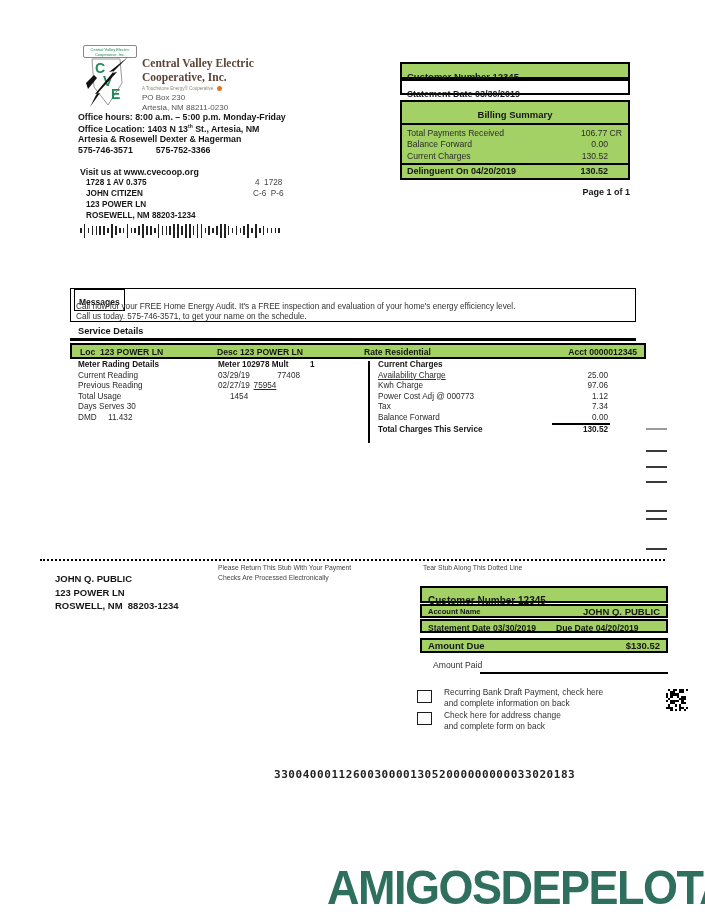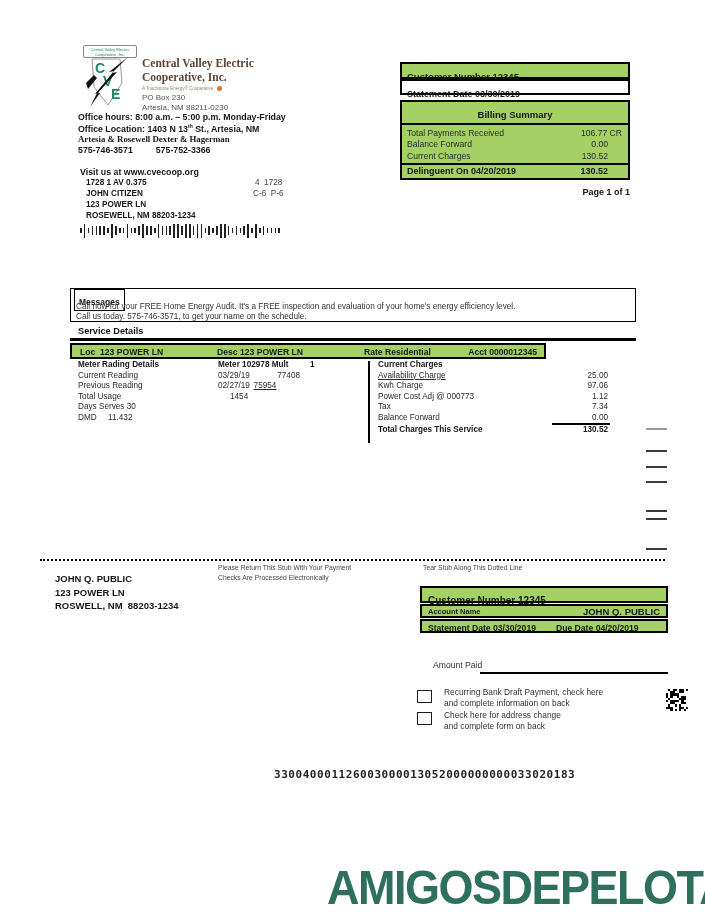--- a/index.html
+++ b/index.html
@@ -43,21 +43,21 @@
   <div class="abs serif b" style="left:142px;top:71px;font-size:11.5px;color:#5c4337;">Cooperative, Inc.</div>
   <div class="abs" style="left:142px;top:86px;font-size:4.5px;color:#8a8a7a;">
     <span>A Touchstone Energy® Cooperative</span>
     <span style="display:inline-block;width:5px;height:5px;border-radius:50%;background:#e07820;vertical-align:middle;margin-left:2px;"></span>
   </div>
   <div class="abs" style="left:142px;top:93px;font-size:8px;color:#555;">PO Box 230</div>
   <div class="abs" style="left:142px;top:103px;font-size:8px;color:#555;">Artesia, NM 88211-0230</div>
 
   <div class="abs b" style="left:78px;top:112px;font-size:8.8px;">Office hours: 8:00 a.m. – 5:00 p.m. Monday-Friday</div>
   <div class="abs b" style="left:78px;top:123px;font-size:8.8px;"><span>Office Location: 1403 N 13</span><sup>th</sup><span> St., Artesia, NM</span></div>
-  <div class="abs b" style="left:78px;top:134px;font-size:8.8px;font-family:Liberation Serif, serif;">Artesia &amp; Rosewell Dexter &amp; Hagerman</div>
+  <div class="abs b" style="left:78px;top:134px;font-size:8.8px;">Artesia &amp; Rosewell Dexter &amp; Hagerman</div>
   <div class="abs b" style="left:78px;top:145px;font-size:8.8px;">
     <span>575-746-3571</span>
     <span style="display:inline-block;width:18px;"></span>
     <span>575-752-3366</span>
   </div>
   <div class="abs b" style="left:80px;top:167px;font-size:8.8px;">Visit us at www.cvecoop.org</div>
 
   <div class="abs b" style="left:86px;top:178px;font-size:8.2px;">1728 1 AV 0.375</div>
   <div class="abs pre" style="left:255px;top:178px;font-size:8.2px;color:#444;">4  1728</div>
   <div class="abs b" style="left:86px;top:189px;font-size:8.2px;">JOHN CITIZEN</div>
@@ -153,21 +153,21 @@
   <div class="abs thin-border" style="left:70px;top:288px;width:566px;height:34px;"></div>
   <div class="abs thin-border" style="left:74px;top:289px;background:#fff;padding:1px 4px;">
     <span class="b" style="font-size:8.5px;">Messages</span>
   </div>
   <div class="abs" style="left:76px;top:302px;font-size:8.2px;color:#333;">Call now for your FREE Home Energy Audit. It's a FREE inspection and evaluation of your home's energy efficiency level.</div>
   <div class="abs" style="left:76px;top:312px;font-size:8.2px;color:#333;">Call us today. 575-746-3571, to get your name on the schedule.</div>
 
   <div class="abs b" style="left:78px;top:326px;font-size:9.2px;">Service Details</div>
   <div class="abs" style="left:70px;top:338px;width:566px;height:2.5px;background:#000;"></div>
 
-  <div class="abs green blk-border" style="left:70px;top:343px;width:476px;height:16px;text-align:center;">
+  <div class="abs green blk-border" style="left:70px;top:343px;width:576px;height:16px;text-align:center;">
     <span class="abs b pre" style="left:8px;top:1.5px;font-size:8.6px;"><span>Loc</span>  <span>123 POWER LN</span></span>
     <span class="abs b" style="left:145px;top:1.5px;font-size:8.6px;"><span>Desc</span> <span>123 POWER LN</span></span>
     <span class="abs b" style="left:292px;top:1.5px;font-size:8.6px;"><span>Rate</span> <span>Residential</span></span>
     <span class="abs b" style="right:7px;top:1.5px;font-size:8.6px;"><span>Acct</span> <span>0000012345</span></span>
   </div>
 
   <div class="abs" style="left:70px;top:360px;width:566px;height:85px;font-size:8.2px;">
     <div class="abs" style="left:298px;top:1px;width:1.6px;height:82px;background:#000;"></div>
 
     <span class="abs b" style="left:8px;top:0;">Meter Rading Details</span>
@@ -233,20 +233,24 @@
     <span class="b" style="font-size:10px;">Customer Number 12345</span>
   </div>
   <div class="abs green blk-border row-flex" style="left:420px;top:604px;width:248px;height:14px;padding:0 6px;">
     <span class="b" style="font-size:7.5px;">Account Name</span>
     <span class="b" style="font-size:9.5px;">JOHN Q. PUBLIC</span>
   </div>
   <div class="abs green blk-border" style="left:420px;top:619px;width:248px;height:14px;">
     <span class="abs b" style="left:6px;top:1.5px;font-size:8.6px;">Statement Date 03/30/2019</span>
     <span class="abs b" style="left:134px;top:1.5px;font-size:8.6px;">Due Date 04/20/2019</span>
   </div>
+  <div class="abs green blk-border row-flex" style="left:420px;top:638px;width:248px;height:15px;padding:0 6px;">
+    <span class="b" style="font-size:9.5px;">Amount Due</span>
+    <span class="b" style="font-size:9.5px;">$130.52</span>
+  </div>
 
   <div class="abs" style="left:433px;top:660px;font-size:8.6px;color:#333;">Amount Paid</div>
   <div class="abs" style="left:480px;top:672px;width:188px;height:1.6px;background:#000;"></div>
 
   <div class="cb" style="left:417px;top:690px;"></div>
   <div class="abs" style="left:444px;top:687px;font-size:8.4px;color:#333;">Recurring Bank Draft Payment, check here</div>
   <div class="abs" style="left:444px;top:698px;font-size:8.4px;color:#333;">and complete information on back</div>
   <div class="cb" style="left:417px;top:712px;"></div>
   <div class="abs" style="left:444px;top:710px;font-size:8.4px;color:#333;">Check here for address change</div>
   <div class="abs" style="left:444px;top:721px;font-size:8.4px;color:#333;">and complete form on back</div>

